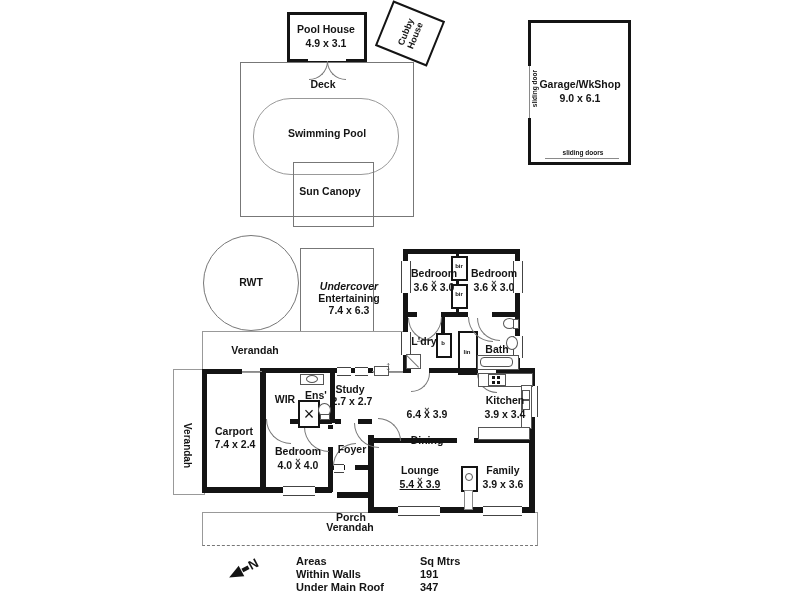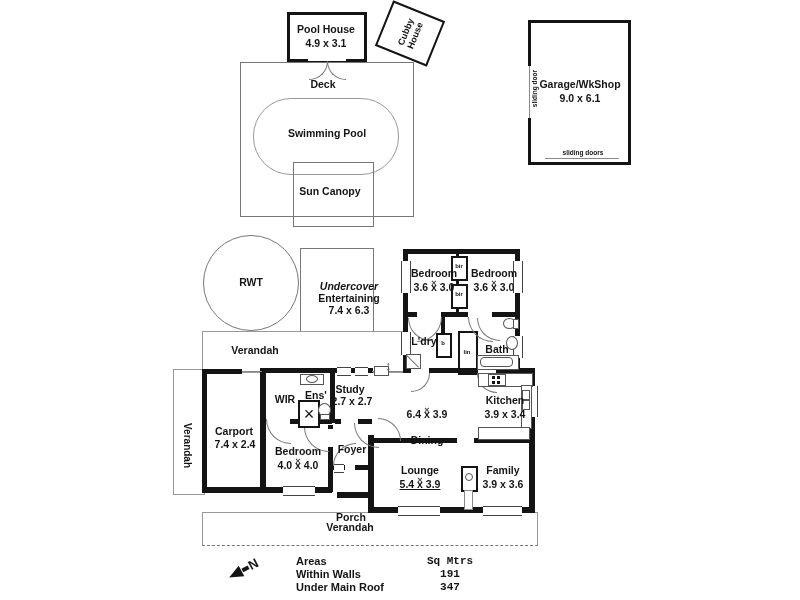--- a/index.html
+++ b/index.html
@@ -32,21 +32,21 @@
   .hBR{border-radius:100% 0 0 0;border-width:1px 0 0 1px;}
   .fan{position:absolute;font-size:9px;line-height:9px;color:#444;font-weight:bold;transform:translateX(-50%);}
   .vtext{position:absolute;writing-mode:vertical-rl;font-weight:bold;}
   .ell{position:absolute;border:1px solid #555;border-radius:50%;background:#fff;}
   .dots{position:absolute;width:3px;height:3px;background:#141414;
         box-shadow:5px 0 0 #141414,0 5px 0 #141414,5px 5px 0 #141414;}
   .tri{width:0;height:0;border-top:6px solid transparent;border-bottom:6px solid transparent;border-right:14px solid #141414;}
   .nbar{width:7px;height:4px;background:#141414;margin:0 1px;}
   .compass{position:absolute;display:flex;align-items:center;transform:rotate(-28deg);font-weight:bold;}
   .tbl{position:absolute;font-weight:bold;font-size:11px;line-height:12px;white-space:nowrap;}
-  .tr-val{text-align:center;width:60px;font-family:Liberation Mono, monospace;}
+  .tr-val{text-align:left;width:60px;}
 </style>
 </head>
 <body>
 
 <div id="canvas">
 
   <div class="box" style="left:240px;top:62px;width:172px;height:153px;border-color:#777;"></div>
   <div class="lbl" style="left:323px;top:79px;">Deck</div>
   <div class="box" style="left:253px;top:98px;width:144px;height:75px;border-radius:38px;border-color:#999;"></div>
   <div class="lbl" style="left:327px;top:128px;">Swimming Pool</div>

